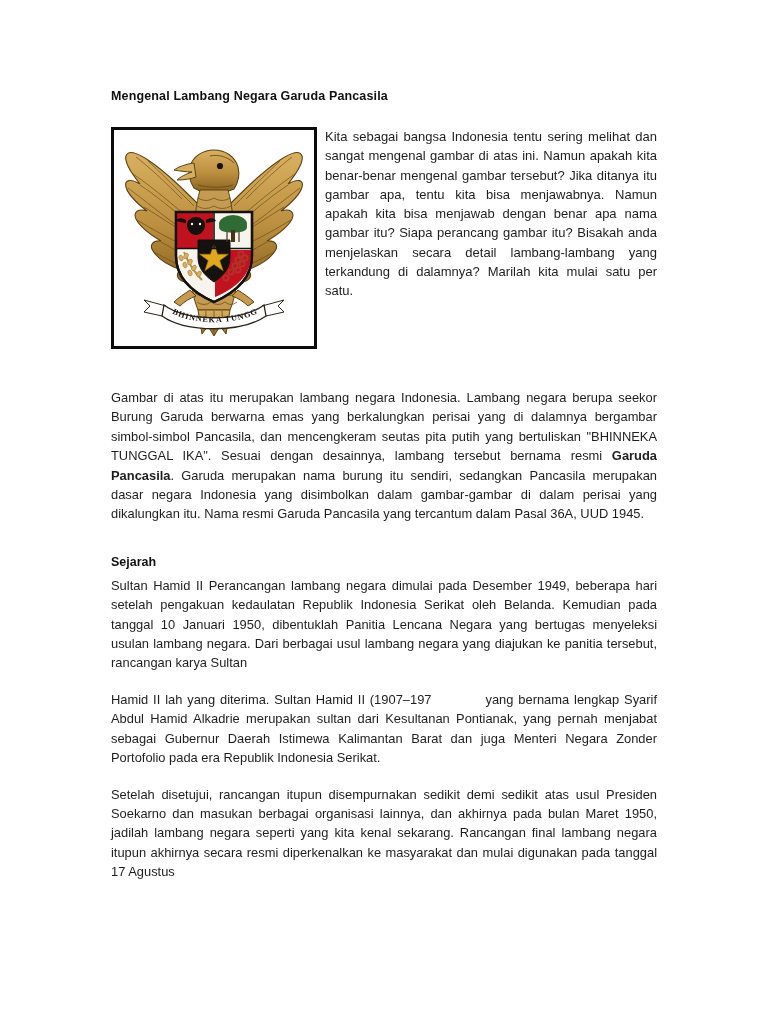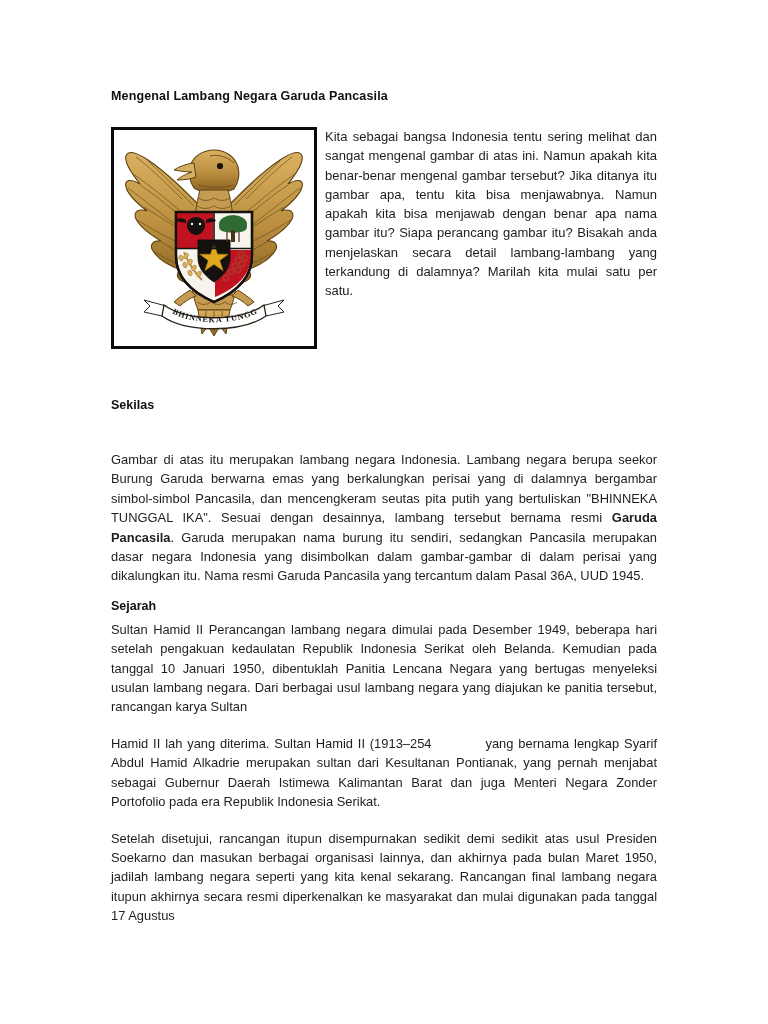--- a/index.html
+++ b/index.html
@@ -86,21 +86,21 @@
   .body-para {
     margin: 0;
     font-size: 12.9px;
     line-height: 19.4px;
     text-align: justify;
     color: #1e1e1e;
   }
 
   .sp-sekilas-head { margin-top: 46px; }
   .sp-sekilas-para { margin-top: 37px; }
-  .sp-sejarah-head { margin-top: 12px; }
+  .sp-sejarah-head { margin-top: 30px; }
   .sp-sejarah-para { margin-top: 6px; }
   .sp-para-gap     { margin-top: 17px; }
 
   b, strong { font-weight: bold; }
 
   .gapfill {
     display: inline-block;
     width: 54px;
   }
 </style>
@@ -279,26 +279,25 @@
             </text>
           </g>
         </svg>
       </div>
 
       <p class="intro-para">Kita sebagai bangsa Indonesia tentu sering melihat dan sangat mengenal gambar di atas ini. Namun apakah kita benar-benar mengenal gambar tersebut? Jika ditanya itu gambar apa, tentu kita bisa menjawabnya. Namun apakah kita bisa menjawab dengan benar apa nama gambar itu? Siapa perancang gambar itu? Bisakah anda menjelaskan secara detail lambang-lambang yang terkandung di dalamnya? Marilah kita mulai satu per satu.</p>
 
       <div class="clear"></div>
     </div>
 
-    <h2 class="section-head sp-sekilas-head">Sekilas</h2>
 
     <p class="body-para sp-sekilas-para"><span>Gambar di atas itu merupakan lambang negara Indonesia. Lambang negara berupa seekor Burung Garuda berwarna emas yang berkalungkan perisai yang di dalamnya bergambar simbol-simbol Pancasila, dan mencengkeram seutas pita putih yang bertuliskan "BHINNEKA TUNGGAL IKA". Sesuai dengan desainnya, lambang tersebut bernama resmi </span><b>Garuda Pancasila</b><span>. Garuda merupakan nama burung itu sendiri, sedangkan Pancasila merupakan dasar negara Indonesia yang disimbolkan dalam gambar-gambar di dalam perisai yang dikalungkan itu. Nama resmi Garuda Pancasila yang tercantum dalam Pasal 36A, UUD 1945.</span></p>
 
     <h2 class="section-head sp-sejarah-head">Sejarah</h2>
 
     <p class="body-para sp-sejarah-para">Sultan Hamid II Perancangan lambang negara dimulai pada Desember 1949, beberapa hari  setelah pengakuan kedaulatan Republik Indonesia Serikat oleh Belanda. Kemudian pada tanggal 10 Januari 1950, dibentuklah Panitia Lencana Negara yang bertugas menyeleksi usulan lambang negara. Dari berbagai usul lambang negara yang diajukan ke panitia tersebut, rancangan karya Sultan</p>
 
-    <p class="body-para sp-para-gap"><span>Hamid II lah yang diterima. Sultan Hamid II (1913–254</span><span class="gapfill"></span><span>yang bernama lengkap Syarif Abdul Hamid Alkadrie merupakan sultan dari Kesultanan Pontianak, yang pernah menjabat sebagai Gubernur Daerah Istimewa Kalimantan Barat dan juga Menteri Negara Zonder Portofolio pada era Republik Indonesia Serikat.</span></p>
+    <p class="body-para sp-para-gap"><span>Hamid II lah yang diterima. Sultan Hamid II (1907–197</span><span class="gapfill"></span><span>yang bernama lengkap Syarif Abdul Hamid Alkadrie merupakan sultan dari Kesultanan Pontianak, yang pernah menjabat sebagai Gubernur Daerah Istimewa Kalimantan Barat dan juga Menteri Negara Zonder Portofolio pada era Republik Indonesia Serikat.</span></p>
 
     <p class="body-para sp-para-gap">Setelah disetujui, rancangan itupun disempurnakan sedikit demi sedikit atas usul Presiden Soekarno dan masukan berbagai organisasi lainnya, dan akhirnya pada bulan Maret 1950, jadilah lambang negara seperti yang kita kenal sekarang. Rancangan final lambang negara itupun akhirnya secara resmi diperkenalkan ke masyarakat dan mulai digunakan pada tanggal 17 Agustus</p>
 
   </div>
 </div>
 
 </body></html>

